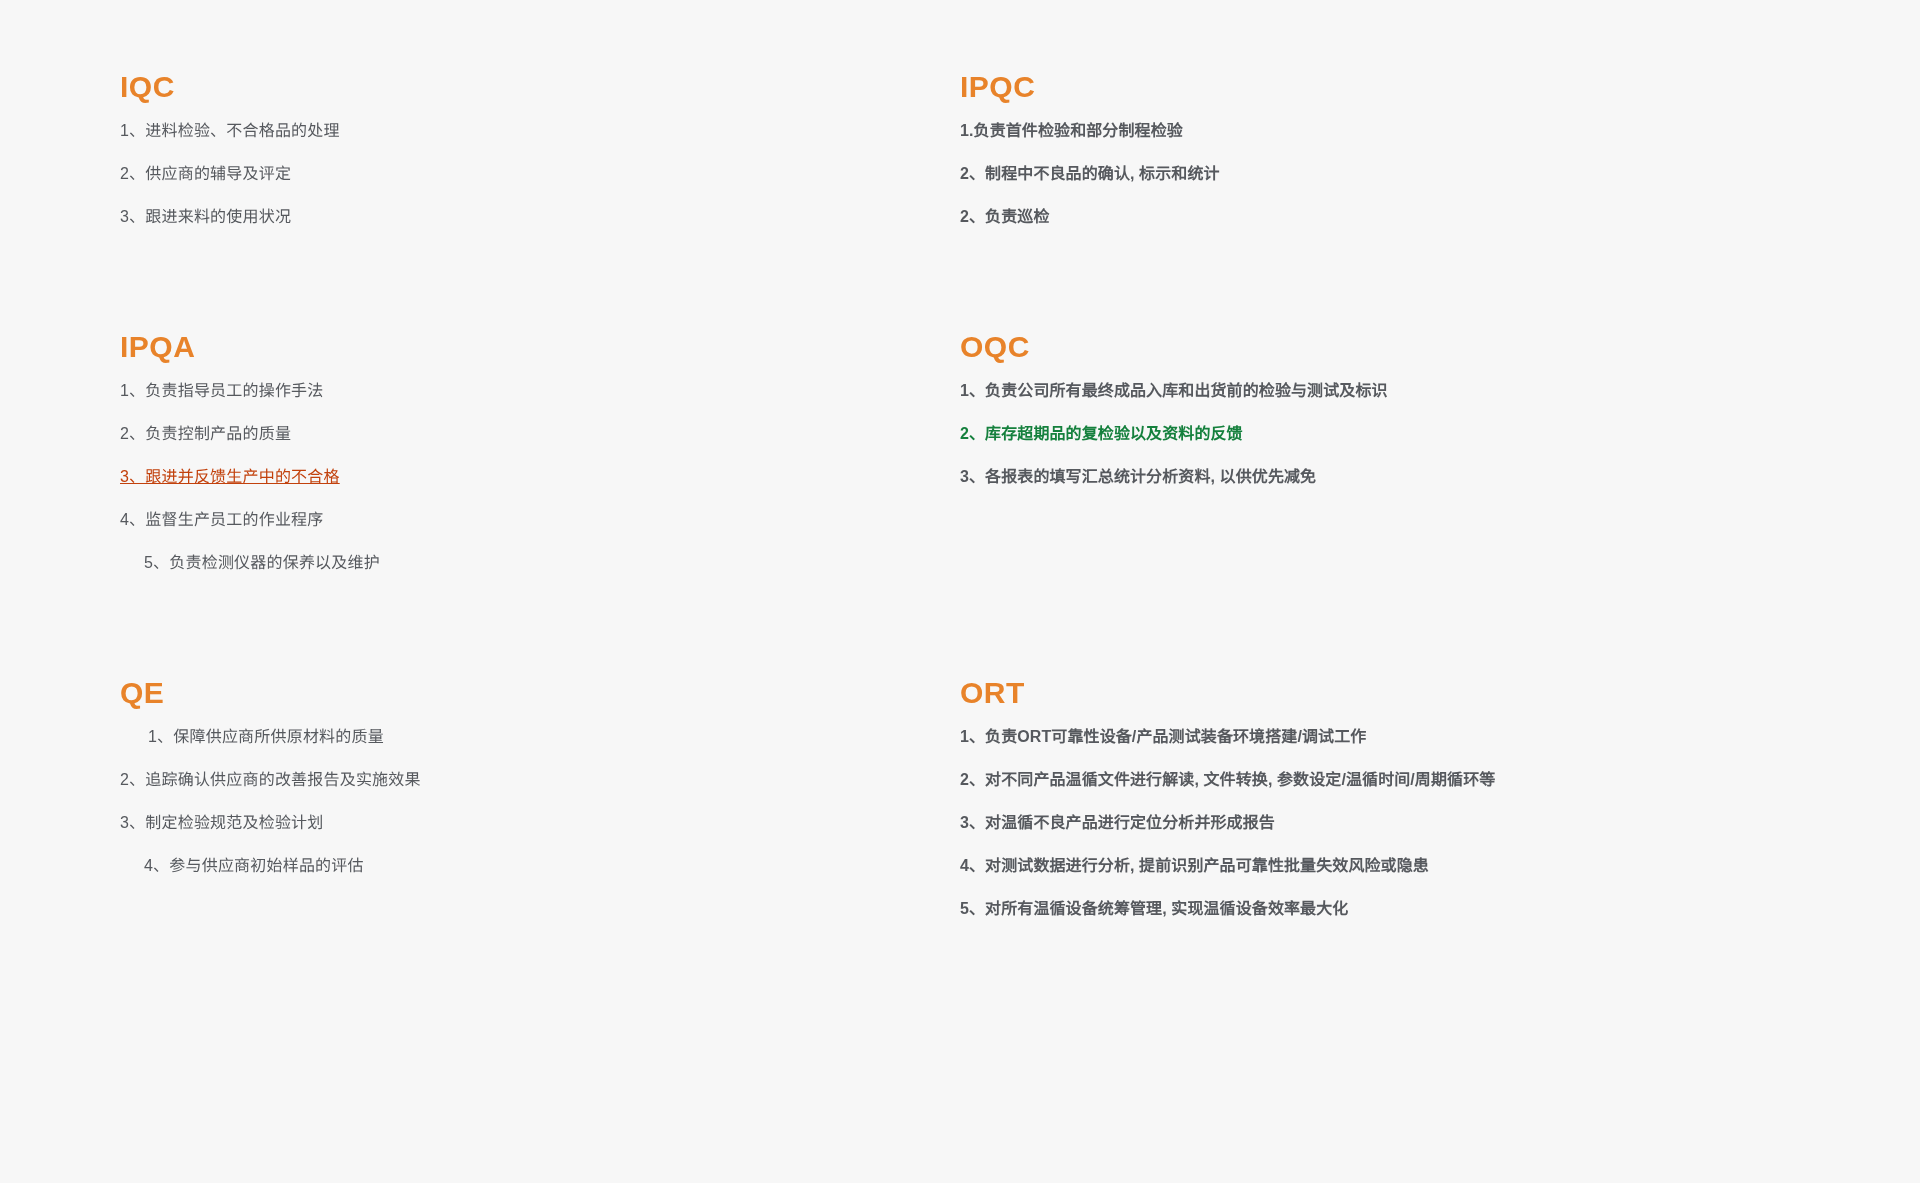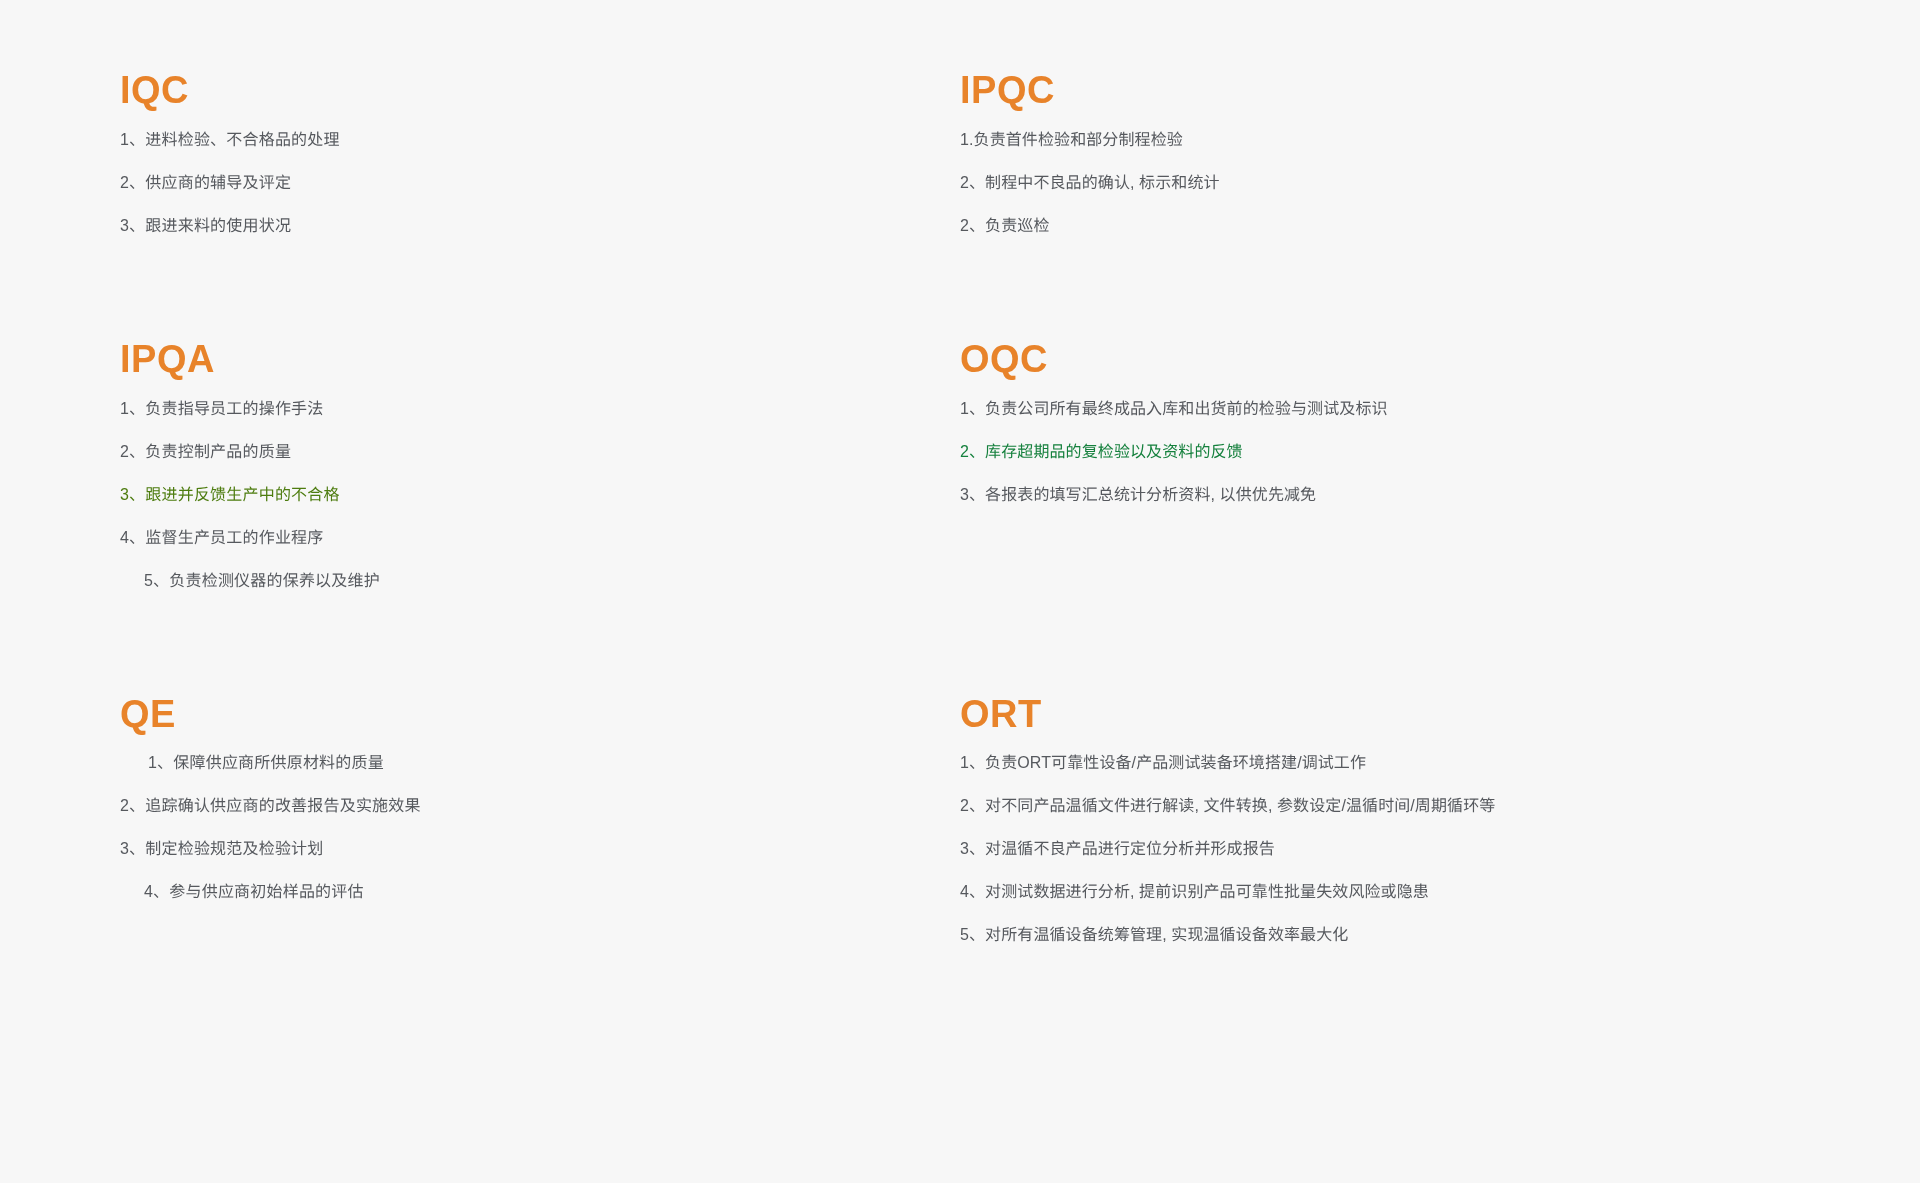--- a/index.html
+++ b/index.html
@@ -26,21 +26,21 @@
     display: grid;
     grid-template-columns: 840px 1fr;
     grid-template-rows: auto auto auto;
     row-gap: 78px;
     column-gap: 0px;
   }
   .block {
     break-inside: avoid;
   }
   .block-title {
-    font-size: 38px;
+    font-size: 30px;
     font-weight: bold;
     color: #e8832a;
     letter-spacing: 0.5px;
     margin: 0 0 20px 0;
     line-height: 1.1;
   }
   .block-list {
     list-style: none;
     margin: 0;
     padding: 0;
@@ -54,21 +54,21 @@
     white-space: nowrap;
     letter-spacing: 0.2px;
   }
   .block-list li:last-child {
     margin-bottom: 0;
   }
   
   .row-1 .block-list li { margin-bottom: 27px; }
   .row-2 .block-list li { margin-bottom: 27px; }
   .row-3 .block-list li { margin-bottom: 27px; }
-  .col-right .block-list li { letter-spacing: 0.1px; }
+  .col-right .block-list li { letter-spacing: 0.1px; font-weight: bold; }
 </style>
 </head>
 <body style="background: rgb(247, 247, 247);">
 
 <div class="page">
   <div class="grid">
 
     <div class="block row-1 col-left">
       <h2 class="block-title" style="color: rgb(232, 131, 42);">IQC</h2>
       <ul class="block-list">
@@ -85,21 +85,21 @@
         <li style="color: rgb(86, 89, 94);">2、制程中不良品的确认, 标示和统计</li>
         <li style="color: rgb(86, 89, 94);">2、负责巡检</li>
       </ul>
     </div>
 
     <div class="block row-2 col-left">
       <h2 class="block-title" style="color: rgb(232, 131, 42);">IPQA</h2>
       <ul class="block-list">
         <li style="color: rgb(86, 89, 94);">1、负责指导员工的操作手法</li>
         <li style="color: rgb(86, 89, 94);">2、负责控制产品的质量</li>
-        <li style="color: #4d7c0f;">3、跟进并反馈生产中的不合格</li>
+        <li style="color: #c2410c; text-decoration: underline;">3、跟进并反馈生产中的不合格</li>
         <li style="color: rgb(86, 89, 94);">4、监督生产员工的作业程序</li>
         <li style="color: rgb(86, 89, 94); margin-left: 24px;">5、负责检测仪器的保养以及维护</li>
       </ul>
     </div>
 
     <div class="block row-2 col-right">
       <h2 class="block-title" style="color: rgb(232, 131, 42);">OQC</h2>
       <ul class="block-list">
         <li style="color: rgb(86, 89, 94);">1、负责公司所有最终成品入库和出货前的检验与测试及标识</li>
         <li style="color: #15803d;">2、库存超期品的复检验以及资料的反馈</li>

